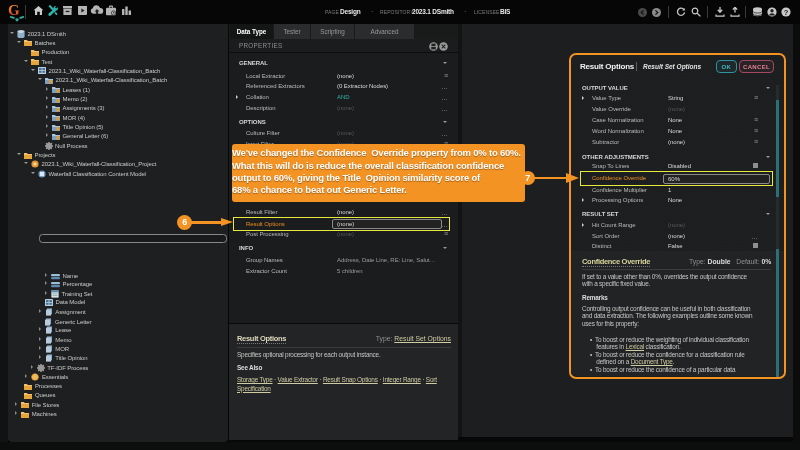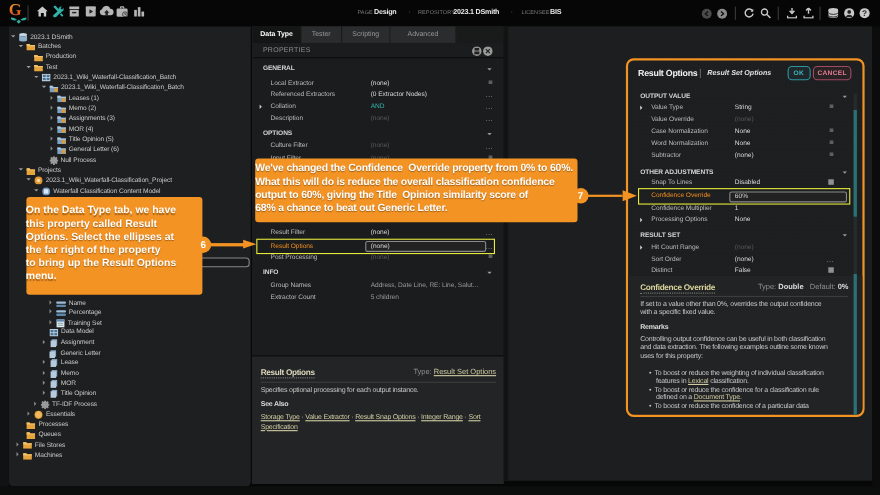--- a/index.html
+++ b/index.html
@@ -502,21 +502,20 @@
  <span class="abs htext" style="left:21px;top:313px;line-height:7.6px;white-space:nowrap">•&nbsp; To boost or reduce the confidence of a particular data</span>
 
  <div class="abs" style="left:206.5px;top:32px;width:3.5px;height:164px;background:#262b2b"></div>
  <div class="abs" style="left:206.5px;top:47px;width:3.5px;height:97px;background:#2a7076"></div>
  <div class="abs" style="left:206.5px;top:196px;width:3.5px;height:128px;background:#2a7076"></div>
 </div>
 
 <div class="ybox" style="left:232.5px;top:216.9px;width:217.5px;height:14px"></div>
 <div class="ybox" style="left:580px;top:170.5px;width:192.6px;height:15.4px"></div>
 
-<div class="callout" style="left:23.5px;top:178.6px;width:160px;height:89.4px;font-size:9.5px;line-height:11.9px;padding-top:7.5px;z-index:6">On the Data Type tab, we have<br>this property called Result<br>Options. Select the ellipses at<br>the far right of the property<br>to bring up the Result Options<br>menu.</div>
 <div class="numcir" style="left:177.3px;top:214.7px;width:15px;height:15px;line-height:15px;font-size:9px;z-index:7">6</div>
 <div class="aline" style="left:190px;top:221.4px;width:33px;height:2.3px"></div>
 <div class="ahead" style="left:221px;top:217.6px;border-top:4.9px solid transparent;border-bottom:4.9px solid transparent;border-left:12.5px solid #f39324"></div>
 
 <div class="callout" style="left:232px;top:143.9px;width:293px;height:58.5px;font-size:9.5px;letter-spacing:-0.2px;line-height:12.3px;padding-top:3.5px;z-index:6">We've changed the Confidence&nbsp; Override property from 0% to 60%.<br>What this will do is reduce the overall classification confidence<br>output to 60%, giving the Title&nbsp; Opinion similarity score of<br>68% a chance to beat out Generic Letter.</div>
 <div class="numcir" style="left:520.8px;top:170.7px;width:14px;height:14px;line-height:14px;font-size:9px;z-index:7">7</div>
 <div class="aline" style="left:530px;top:176.6px;width:36px;height:2.3px"></div>
 <div class="ahead" style="left:565.5px;top:172.7px;border-top:5.2px solid transparent;border-bottom:5.2px solid transparent;border-left:13px solid #f39324;z-index:4"></div>
 
 </div>

